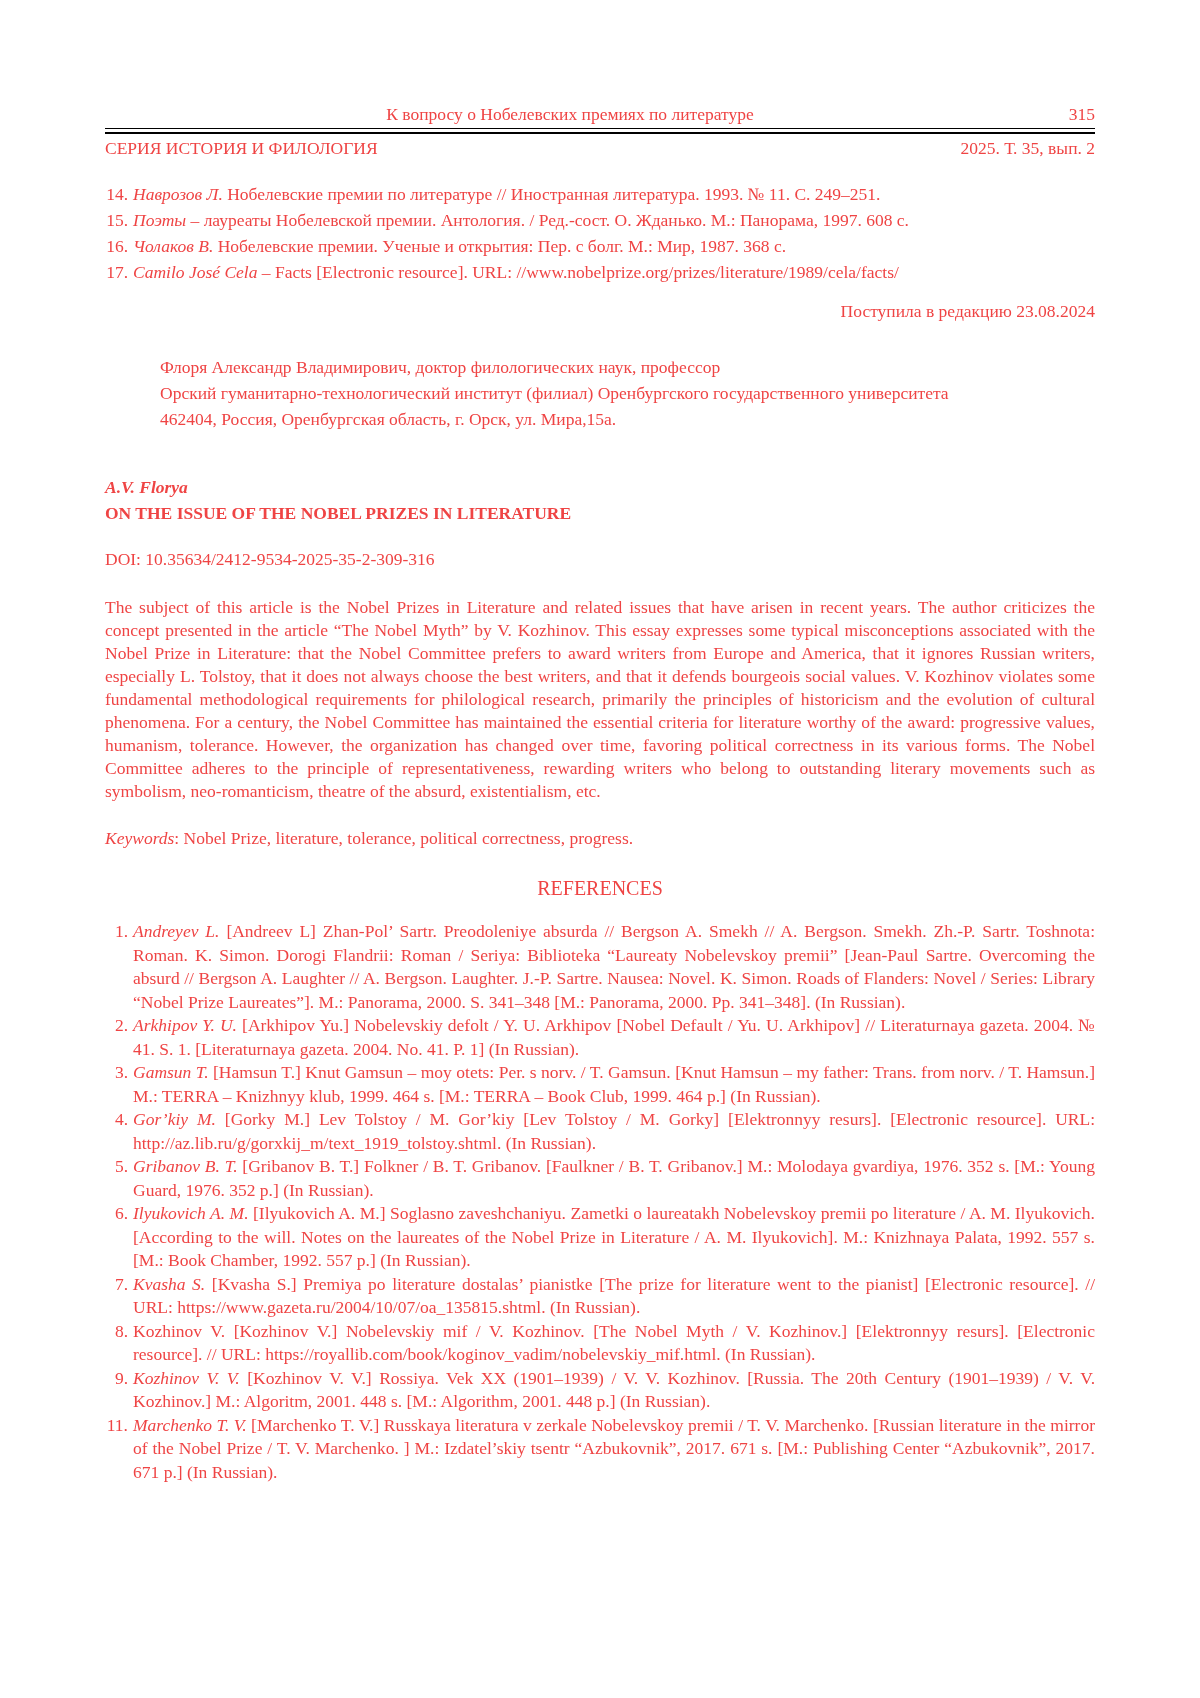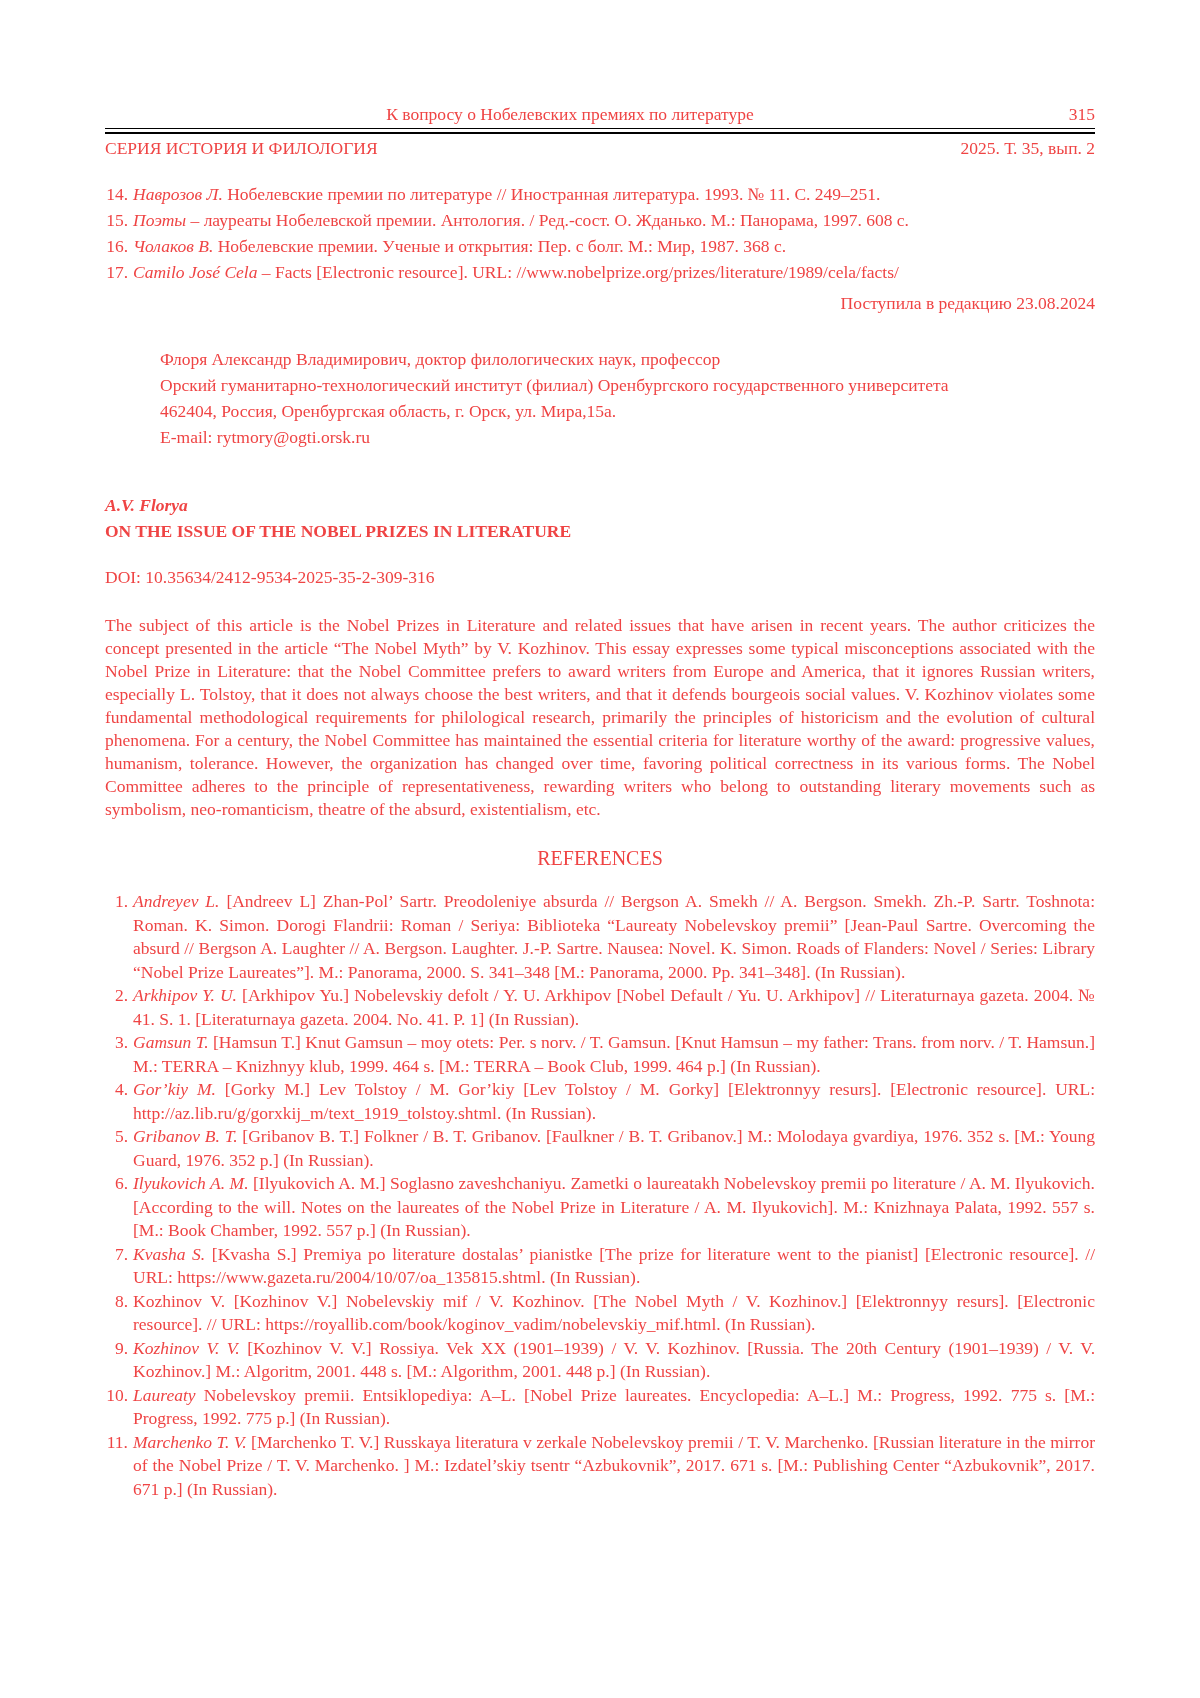--- a/index.html
+++ b/index.html
@@ -20,21 +20,21 @@
   .rule2 { border-top:2.5px solid #000; margin-top:3px; }
   .hdr-row2 { display:flex; justify-content:space-between; margin-top:4px; }
 
   
   .ref { display:flex; }
   .ref .num { width:28px; flex:none; padding-right:5px; text-align:right;font-family:Liberation Serif, serif; }
   .ref .txt { flex:1; text-align:justify; }
 
   .ru-refs { margin-top:22px; line-height:26px; }
 
-  .received { margin-top:8px; text-align:right; }
+  .received { margin-top:16px; text-align:right; }
 
   .author-block { margin-top:32px; margin-left:55px; line-height:26px; }
 
   .en-block { margin-top:42px; line-height:26px; }
   .en-author { font-weight:bold; font-style:italic; }
   .en-title  { font-weight:bold; }
   .doi { margin-top:20px; }
   .abstract { margin-top:24px; line-height:23px; text-align:justify; }
   .keywords { margin-top:22px; }
 
@@ -78,28 +78,28 @@
       <div class="txt"><i class="au">Camilo José Cela</i><span> – Facts [Electronic resource]. URL: //www.nobelprize.org/prizes/literature/1989/cela/facts/</span></div>
     </div>
   </section>
 
   <div class="received">Поступила в редакцию 23.08.2024</div>
 
   <section class="author-block">
     <div>Флоря Александр Владимирович, доктор филологических наук, профессор</div>
     <div>Орский гуманитарно-технологический институт (филиал) Оренбургского государственного университета</div>
     <div>462404, Россия, Оренбургская область, г. Орск, ул. Мира,15а.</div>
-    <div>E-mail: rytmory@ogti.orsk.ru</div>
   </section>
 
   <section class="en-block">
     <div class="en-author">A.V. Florya</div>
     <div class="en-title">ON THE ISSUE OF THE NOBEL PRIZES IN LITERATURE</div>
     <div class="doi">DOI: 10.35634/2412-9534-2025-35-2-309-316</div>
     <p class="abstract">The subject of this article is the Nobel Prizes in Literature and related issues that have arisen in recent years. The author criticizes the concept presented in the article “The Nobel Myth” by V. Kozhinov. This essay expresses some typical misconceptions associated with the Nobel Prize in Literature: that the Nobel Committee prefers to award writers from Europe and America, that it ignores Russian writers, especially L. Tolstoy, that it does not always choose the best writers, and that it defends bourgeois social values. V. Kozhinov violates some fundamental methodological requirements for philological research, primarily the principles of historicism and the evolution of cultural phenomena. For a century, the Nobel Committee has maintained the essential criteria for literature worthy of the award: progressive values, humanism, tolerance. However, the organization has changed over time, favoring political correctness in its various forms. The Nobel Committee adheres to the principle of representativeness, rewarding writers who belong to outstanding literary movements such as symbolism, neo-romanticism, theatre of the absurd, existentialism, etc.</p>
+    <p class="keywords"><i>Keywords</i><span>: Nobel Prize, literature, tolerance, political correctness, progress.</span></p>
   </section>
 
   <h2 class="refs-heading">REFERENCES</h2>
 
   <section class="refs">
     <div class="ref">
       <span class="num">1.</span>
       <div class="txt"><i class="au">Andreyev L.</i><span> [Andreev L] Zhan-Pol’ Sartr. Preodoleniye absurda // Bergson A. Smekh // A. Bergson. Smekh. Zh.-P. Sartr. Toshnota: Roman. K. Simon. Dorogi Flandrii: Roman / Seriya: Biblioteka “Laureaty Nobelevskoy premii” [Jean-Paul Sartre. Overcoming the absurd // Bergson A. Laughter // A. Bergson. Laughter. J.-P. Sartre. Nausea: Novel. K. Simon. Roads of Flanders: Novel / Series: Library “Nobel Prize Laureates”]. M.: Panorama, 2000. S. 341–348 [M.: Panorama, 2000. Pp. 341–348]. (In Russian).</span></div>
     </div>
     <div class="ref">
@@ -128,22 +128,18 @@
     </div>
     <div class="ref">
       <span class="num">8.</span>
       <div class="txt"><i class="au"></i><span>Kozhinov V. [Kozhinov V.] Nobelevskiy mif / V. Kozhinov. [The Nobel Myth / V. Kozhinov.] [Elektronnyy resurs]. [Electronic resource]. // URL: https://royallib.com/book/koginov_vadim/nobelevskiy_mif.html. (In Russian).</span></div>
     </div>
     <div class="ref">
       <span class="num">9.</span>
       <div class="txt"><i class="au">Kozhinov V. V.</i><span> [Kozhinov V. V.] Rossiya. Vek XX (1901–1939) / V. V. Kozhinov. [Russia. The 20th Century (1901–1939) / V. V. Kozhinov.] M.: Algoritm, 2001. 448 s. [M.: Algorithm, 2001. 448 p.] (In Russian).</span></div>
     </div>
     <div class="ref">
-      <span class="num">10.</span>
-      <div class="txt"><i class="au">Laureaty</i><span> Nobelevskoy premii. Entsiklopediya: A–L. [Nobel Prize laureates. Encyclopedia: A–L.] M.: Progress, 1992. 775 s. [M.: Progress, 1992. 775 p.] (In Russian).</span></div>
-    </div>
-    <div class="ref">
       <span class="num">11.</span>
       <div class="txt"><i class="au">Marchenko T. V.</i><span> [Marchenko T. V.] Russkaya literatura v zerkale Nobelevskoy premii / T. V. Marchenko. [Russian literature in the mirror of the Nobel Prize / T. V. Marchenko. ] M.: Izdatel’skiy tsentr “Azbukovnik”, 2017. 671 s. [M.: Publishing Center “Azbukovnik”, 2017. 671 p.] (In Russian).</span></div>
     </div>
   </section>
 
 </div>
 
 </body></html>

